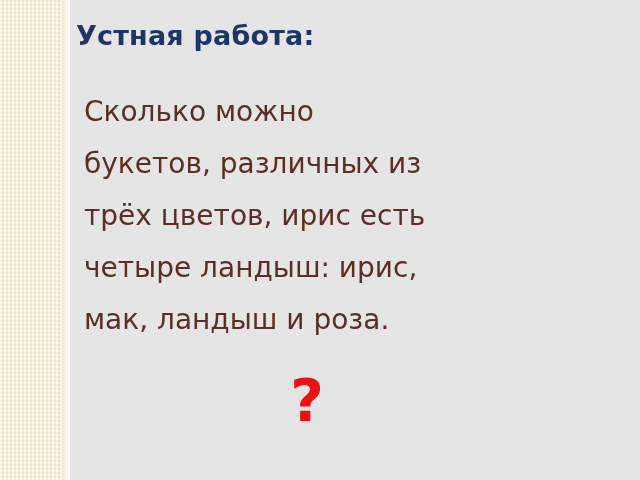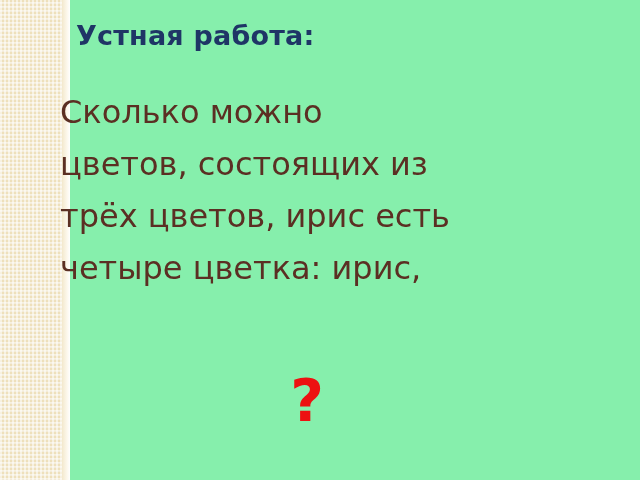--- a/index.html
+++ b/index.html
@@ -11,21 +11,21 @@
     height: 480px;
     background: #ffffff;
     font-family: "DejaVu Sans", sans-serif;
     overflow: hidden;
   }
 
   #slide {
     position: relative;
     width: 640px;
     height: 480px;
-    background: #86efac;
+    background: #e5e5e5;
     overflow: hidden;
   }
 
   
   #sidebar {
     position: absolute;
     left: 0;
     top: 0;
     width: 62px;
     height: 480px;
@@ -70,25 +70,25 @@
     font-size: 27px;
     font-weight: bold;
     line-height: 34px;
     letter-spacing: 0.2px;
     white-space: nowrap;
   }
 
   
   #body-text {
     position: absolute;
-    left: 60px;
+    left: 84px;
     top: 86px;
     width: 546px;
     color: #5b2f23;
-    font-size: 32px;
+    font-size: 28px;
     line-height: 52px;
     letter-spacing: 0px;
   }
   #body-text .line {
     white-space: nowrap;
   }
 
   
   #question-mark {
     position: absolute;
@@ -107,20 +107,21 @@
 
 <div id="slide">
 
   <div id="sidebar"></div>
   <div id="sidebar-edge"></div>
 
   <div id="title">Устная работа:</div>
 
   <div id="body-text">
     <div class="line">Сколько можно</div>
-    <div class="line">цветов, состоящих из</div>
+    <div class="line">букетов, различных из</div>
     <div class="line">трёх цветов, ирис есть</div>
-    <div class="line">четыре цветка: ирис,</div>
+    <div class="line">четыре ландыш: ирис,</div>
+    <div class="line">мак, ландыш и роза.</div>
   </div>
 
   <div id="question-mark">?</div>
 
 </div>
 
 </body></html>

